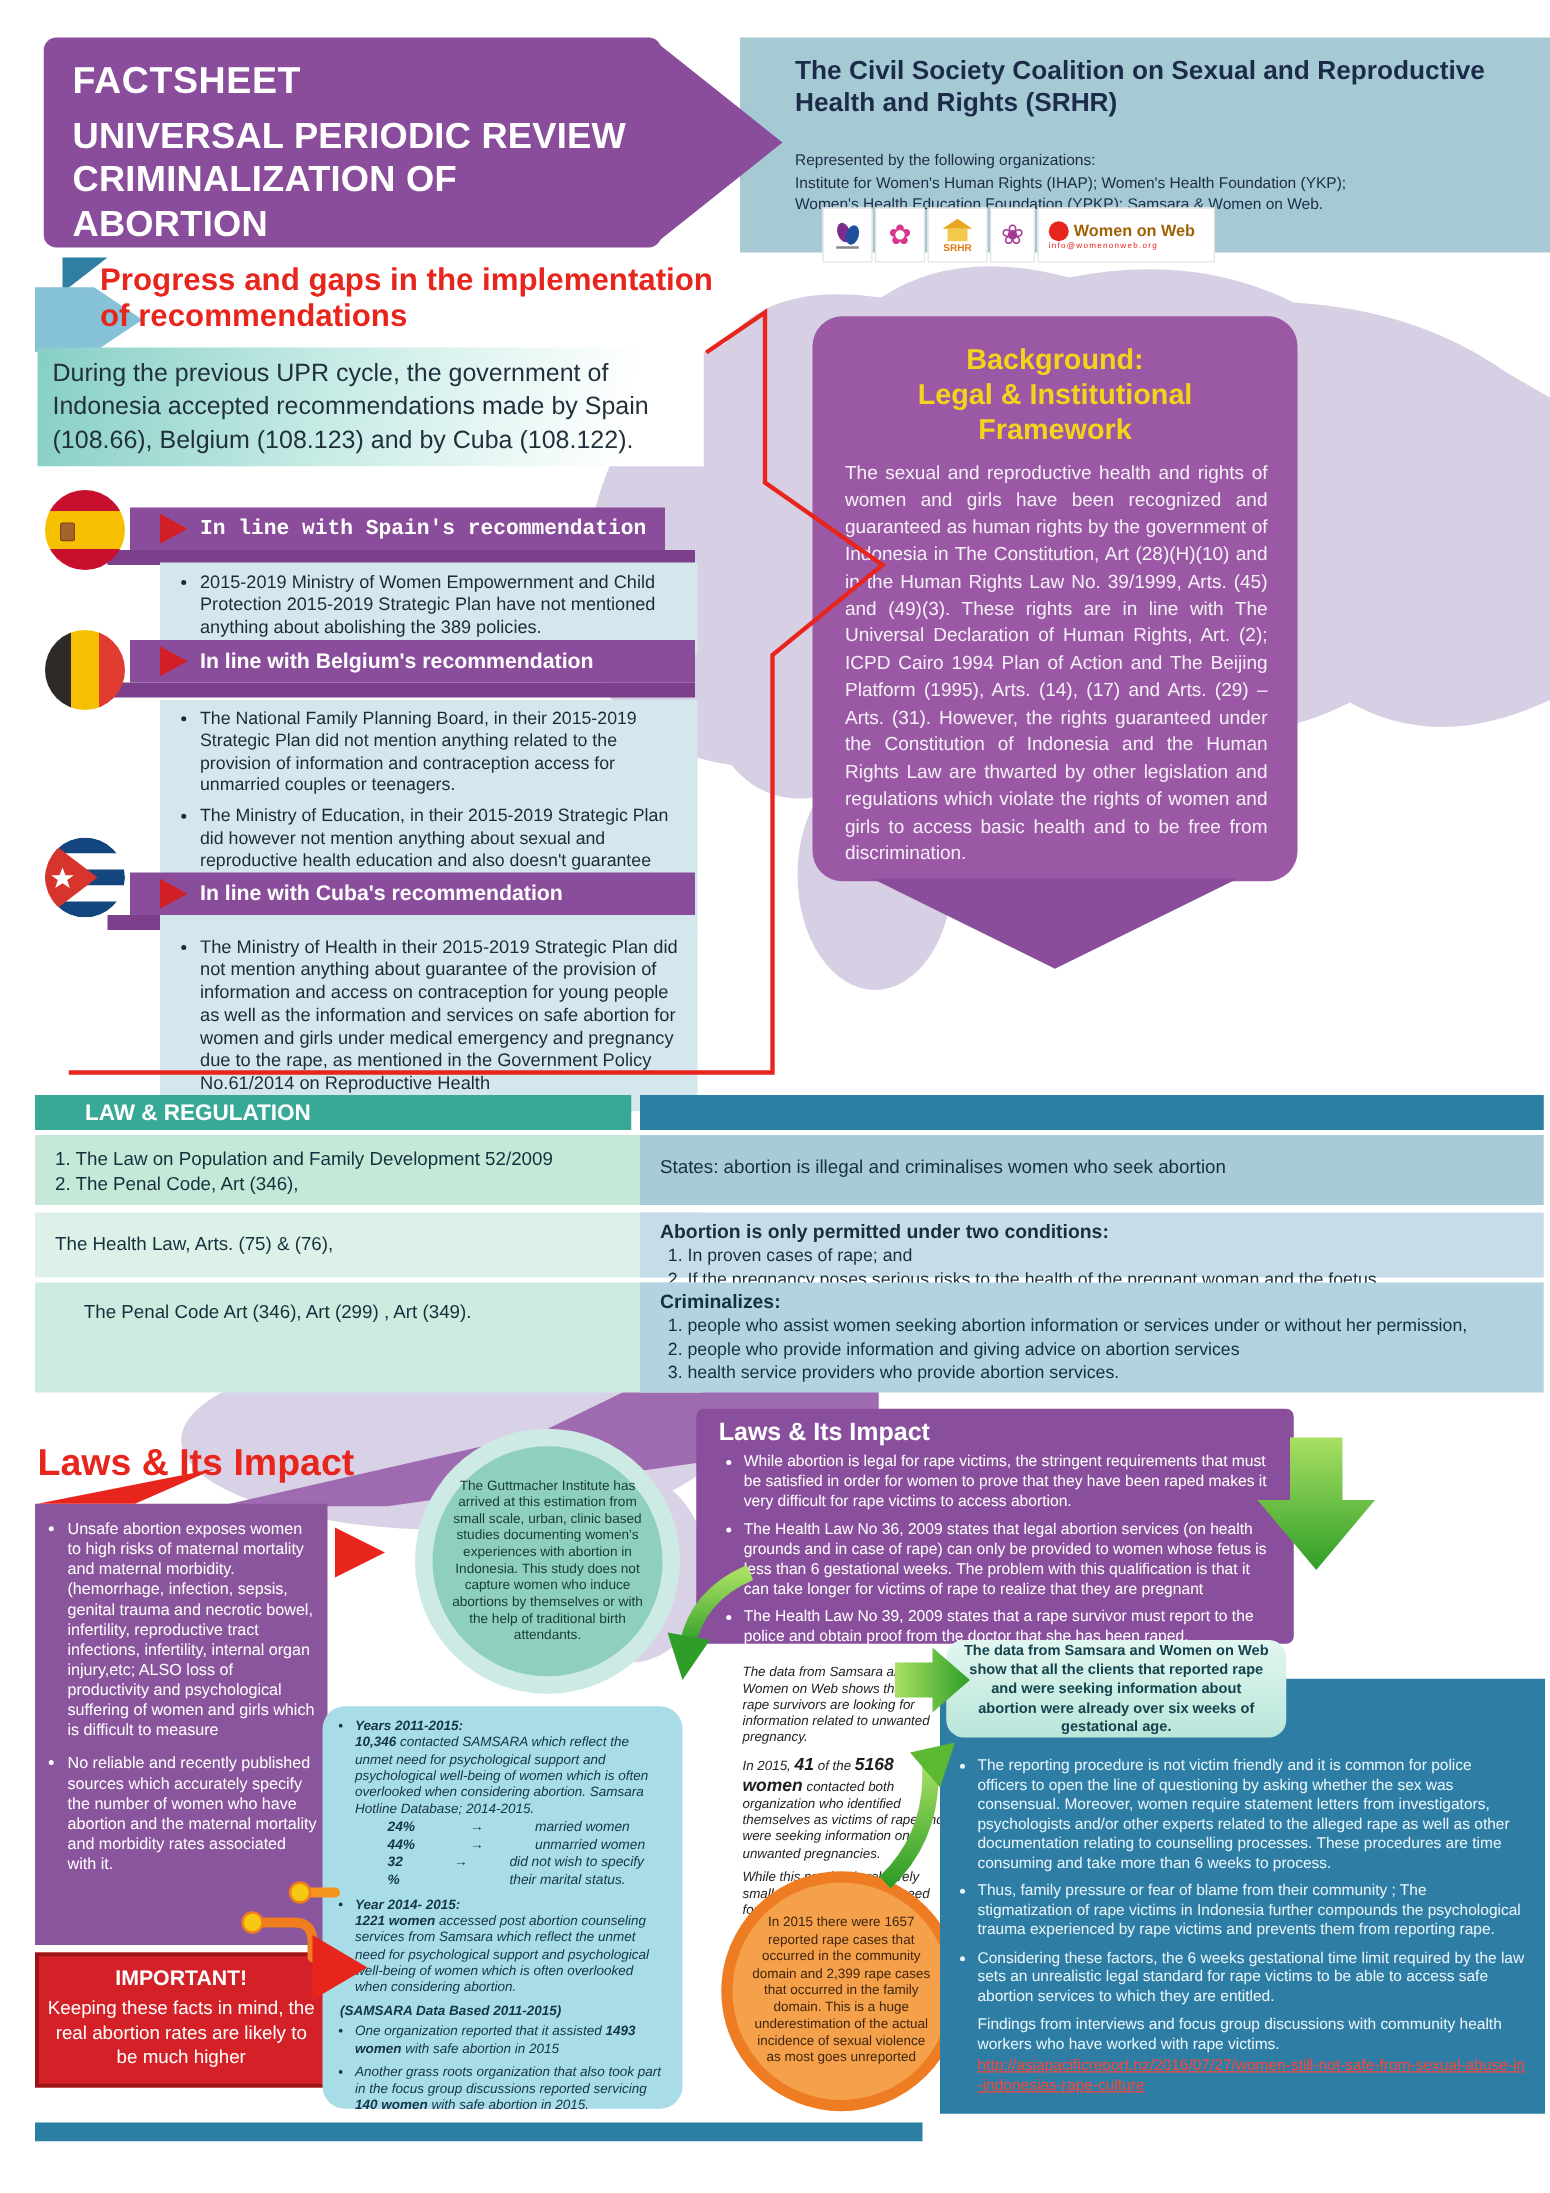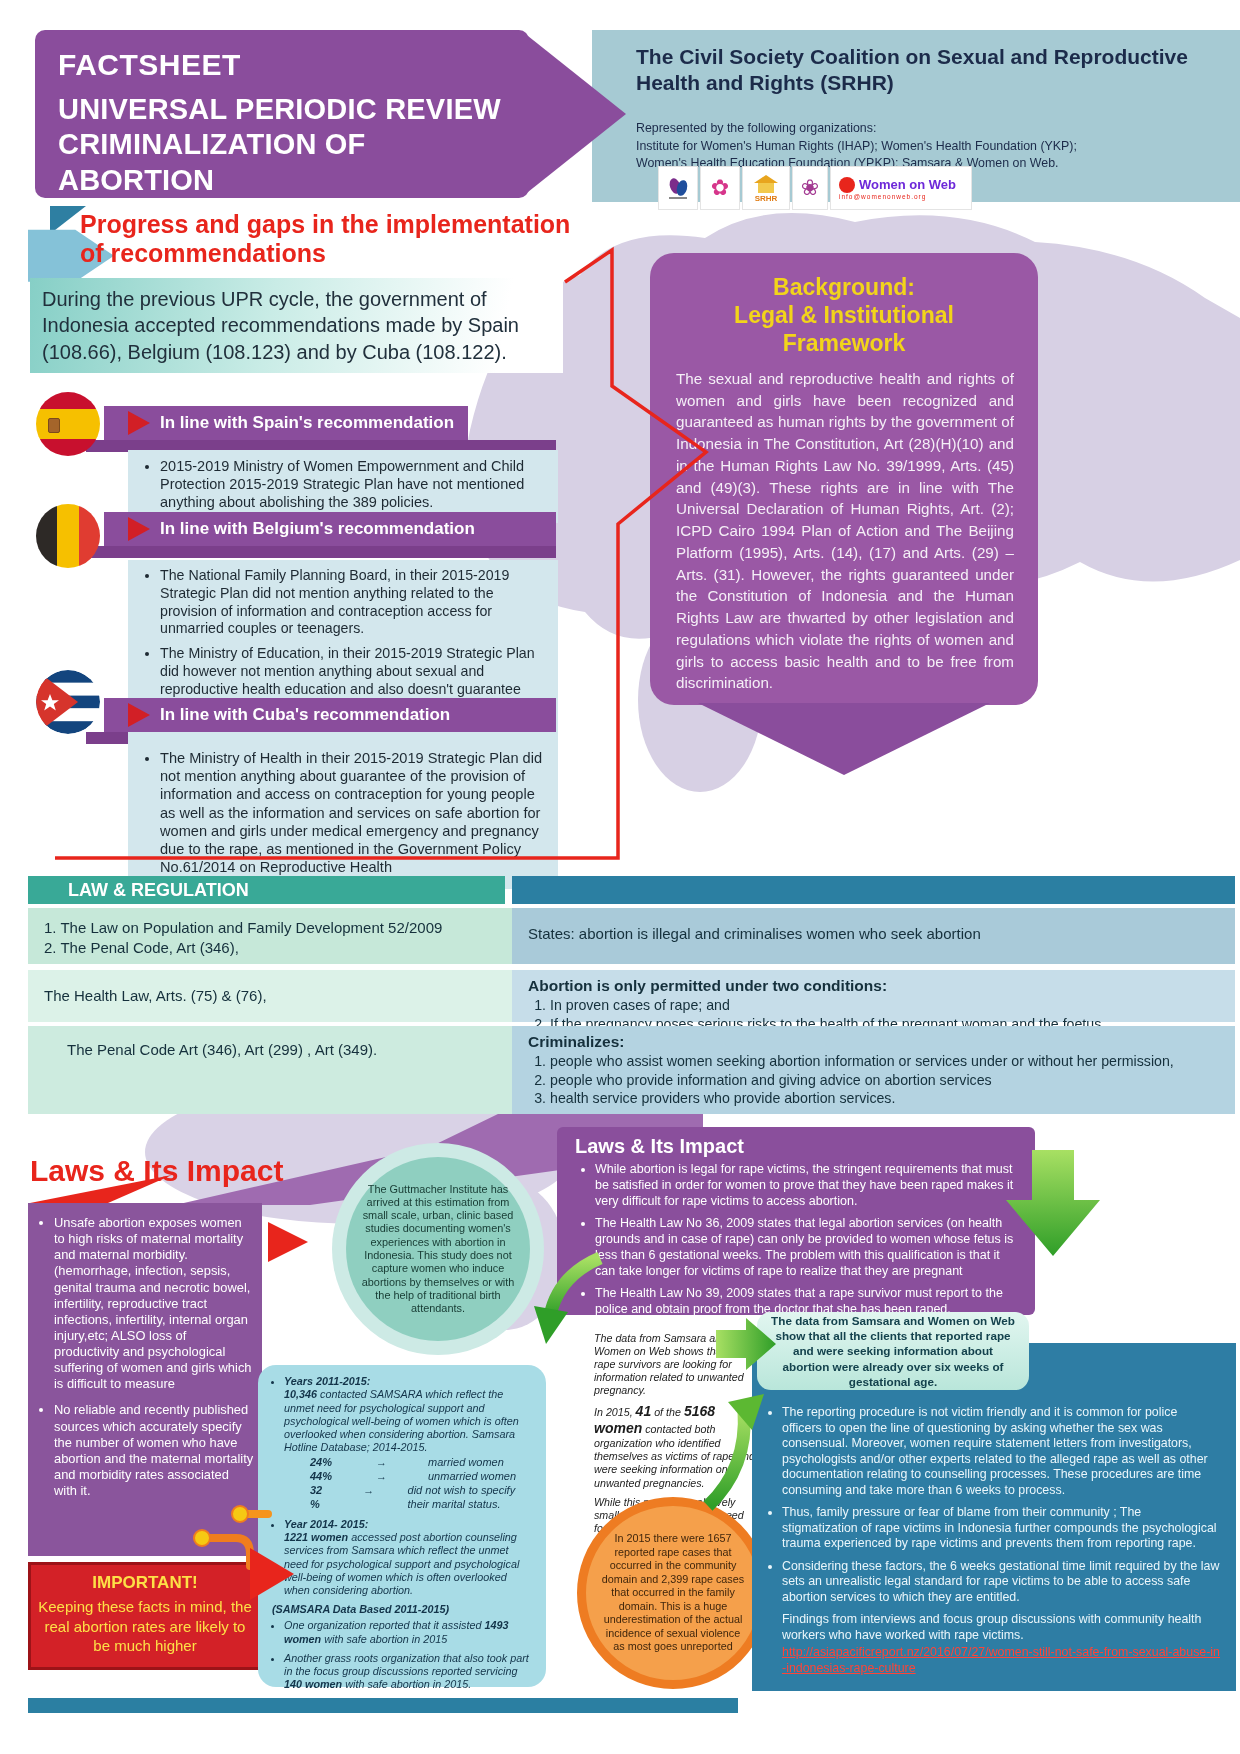--- a/index.html
+++ b/index.html
@@ -50,21 +50,21 @@
   .tr b{font-size:15.5px;}
   .r1{top:908px;height:56px;} .r2{top:970px;height:52px;} .r3{top:1026px;height:88px;}
   .row2l{background:#dcf2e8;} .row2r{background:#c6dde9;font-size:14.2px;}
   .row3l{background:#cdebdf;padding-left:39px;} .row3r{background:#b4d3e1;font-size:14.2px;}
 
   
   .impact-head{left:30px;top:1154px;font-size:30px;font-weight:bold;color:#e8251c;}
   .impact-box{left:28px;top:1203px;width:234px;height:353px;background:#8a559c;color:#fff;padding:12px 8px 8px 6px;}
   .impact-box ul{margin:0;padding-left:20px;}
   .impact-box li{font-size:12.9px;line-height:1.25;margin-bottom:10px;}
-  .important{left:28px;top:1562px;width:234px;height:108px;background:#d32127;border:3px solid #9c1318;color:#fde047;text-align:center;padding:8px 6px;}
+  .important{left:28px;top:1562px;width:234px;height:108px;background:#d32127;border:3px solid #9c1318;color:#ffffff;text-align:center;padding:8px 6px;}
   .important .t{font-size:17px;font-weight:bold;margin-bottom:4px;}
   .important .b{font-size:15px;line-height:1.3;}
 
   
   .gcircle{left:332px;top:1143px;width:212px;height:212px;border-radius:50%;background:#cdeae5;z-index:2;display:flex;align-items:center;justify-content:center;}
   .gcircle-in{width:184px;height:184px;border-radius:50%;background:#8fcfc0;display:flex;align-items:center;justify-content:center;text-align:center;}
   .gcircle-in div{font-size:10.9px;line-height:1.22;color:#173b33;padding:0 8px;}
 
   
   .impactR{left:557px;top:1127px;width:478px;height:188px;background:#8a4f9c;border-radius:6px;color:#fff;padding:8px 18px;z-index:1;}
@@ -97,21 +97,21 @@
   .bluebox ul{margin:0;padding-left:18px;}
   .bluebox li{font-size:12.4px;line-height:1.25;margin-bottom:7px;}
   .findings{font-size:12.4px;line-height:1.25;margin:2px 0 2px 18px;}
   .urltext{font-size:12.4px;line-height:1.25;margin-left:18px;color:#ff4438;text-decoration:underline;word-break:break-all;}
 
   .botbar{left:28px;top:1698px;width:710px;height:15px;background:#2b7fa2;}
 
   
   .dot-red{width:16px;height:16px;border-radius:50%;background:#e8251c;display:inline-block;margin-right:4px;}
   .wow-line{display:flex;align-items:center;}
-  .wow-txt{font-size:13px;font-weight:bold;color:#6d28d9;}
+  .wow-txt{font-size:13px;font-weight:bold;color:#a16207;}
   .wow-sub{font-size:6.5px;color:#e8251c;letter-spacing:1px;}
 </style>
 </head>
 <body>
 
 <div id="page">
 
   <svg id="maplayer" class="layer" width="1240" height="1754">
     <path d="M470,430 Q500,300 580,275 Q615,225 705,238 Q765,198 855,222 Q955,202 1035,242 Q1135,248 1205,298 L1240,318 L1240,560 Q1150,602 1080,562 Q1000,602 940,572 Q870,642 800,602 Q745,660 695,622 Q625,660 585,612 Q505,600 478,540 Q455,498 470,430 Z" fill="#d7d0e4"></path>
     <ellipse cx="700" cy="700" rx="62" ry="92" fill="#d7d0e4"></ellipse>
@@ -169,21 +169,21 @@
   <div class="abs prog-icon z1"></div>
   <div class="abs prog-head z1">
     <div>Progress and gaps in the implementation</div>
     <div>of  recommendations</div>
   </div>
   <div class="abs intro z1">During the previous UPR cycle, the government of Indonesia accepted recommendations made by Spain (108.66), Belgium (108.123) and by Cuba (108.122).</div>
 
   <div class="abs flag flag-spain" style="left:36px;top:392px;">
     <span class="spain-emblem"></span>
   </div>
-  <div class="abs banner" style="left:104px;top:406px;width:364px;">
+  <div class="abs banner" style="left:104px;top:406px;width:428px;font-family:Liberation Mono, monospace;">
     <span class="fold"></span>
     <span>In line with Spain's recommendation</span>
   </div>
   <div class="abs substrip" style="left:86px;top:440px;width:470px;"></div>
   <div class="abs recbox z1" style="left:128px;top:450px;width:430px;font-size:14.5px;">
     <ul>
         <li>2015-2019 Ministry of Women Empowernment and Child Protection 2015-2019 Strategic Plan have not mentioned anything about abolishing the 389 policies.</li>
       </ul>
   </div>
 

